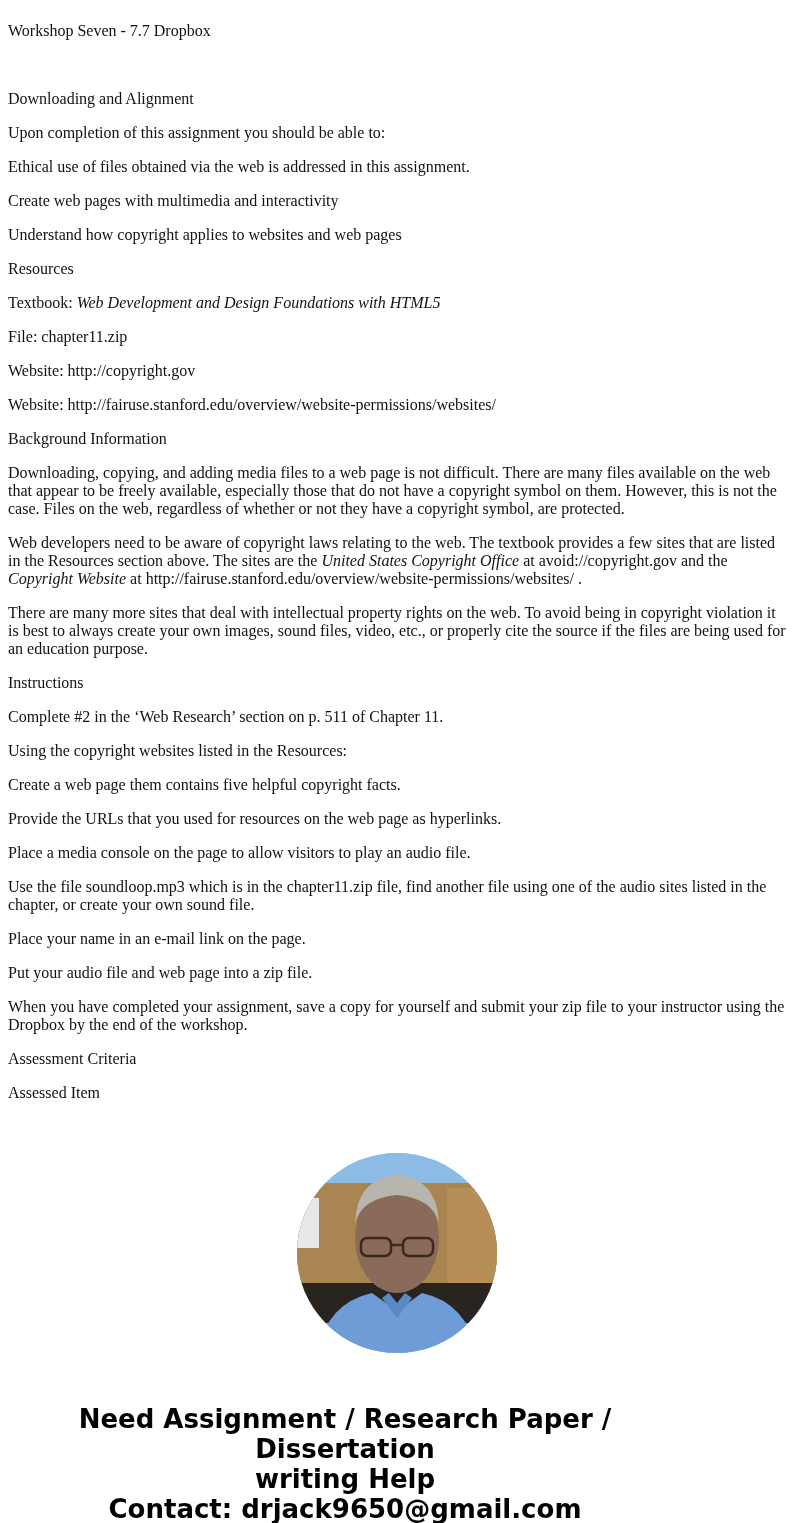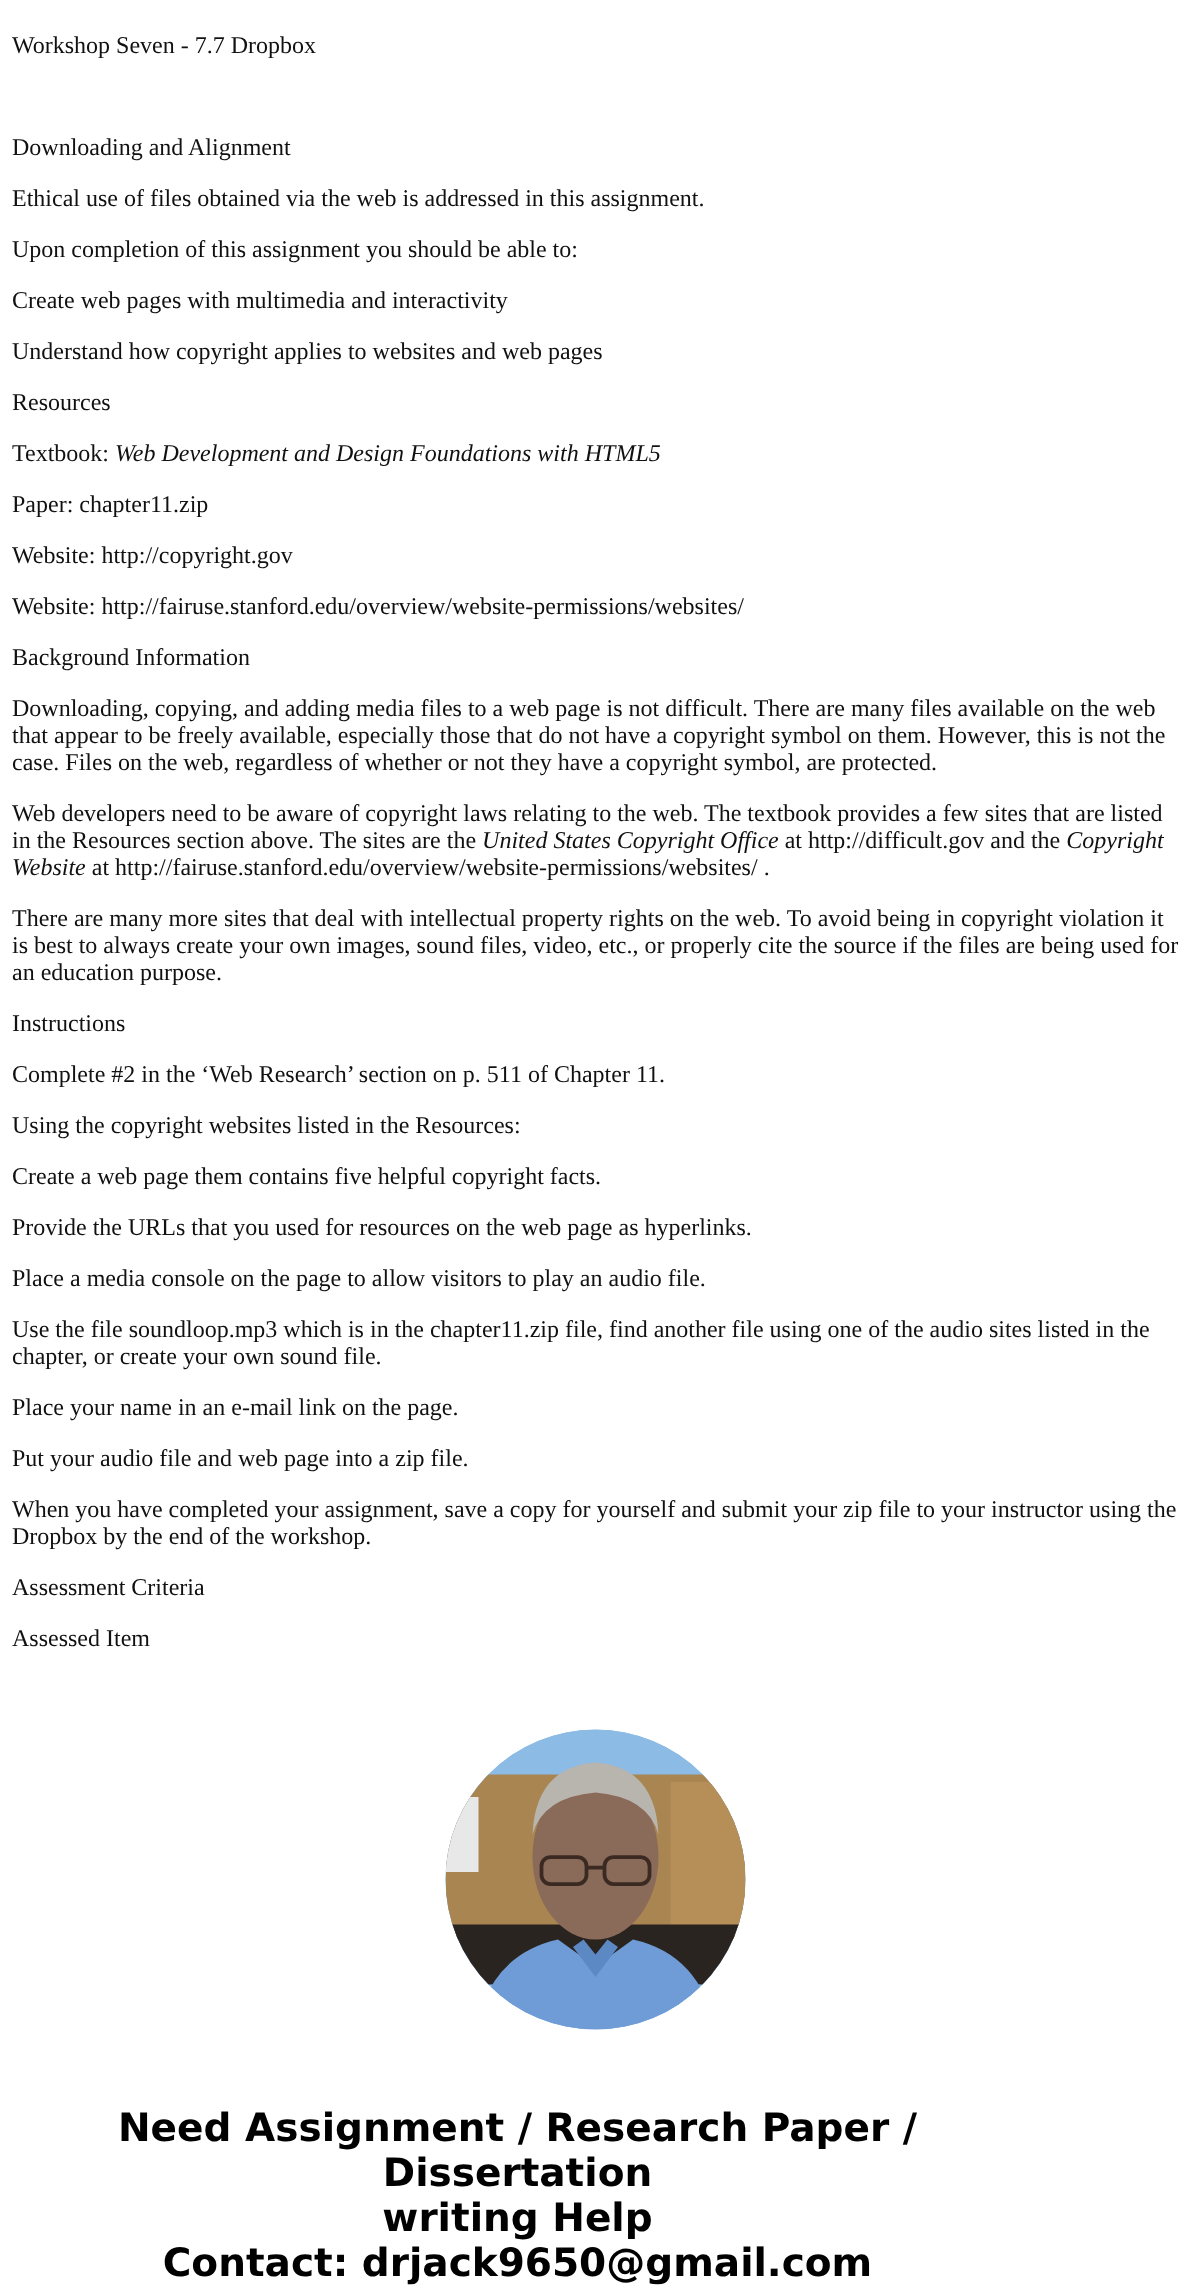--- a/index.html
+++ b/index.html
@@ -37,34 +37,34 @@
       color: #000000;
     }
   </style>
 </head>
 <body>
 
 <div class="doc">
   <div class="title">Workshop Seven - 7.7 Dropbox</div>
 
   <p>Downloading and Alignment</p>
+  <p>Upon completion of this assignment you should be able to:</p>
   <p>Ethical use of files obtained via the web is addressed in this assignment.</p>
-  <p>Upon completion of this assignment you should be able to:</p>
   <p>Create web pages with multimedia and interactivity</p>
   <p>Understand how copyright applies to websites and web pages</p>
 
   <p>Resources</p>
   <p><span>Textbook: </span><em>Web Development and Design Foundations with HTML5</em></p>
-  <p>Paper: chapter11.zip</p>
+  <p>File: chapter11.zip</p>
   <p><span>Website: </span><span>http://copyright.gov</span></p>
   <p><span>Website: </span><span>http://fairuse.stanford.edu/overview/website-permissions/websites/</span></p>
 
   <p>Background Information</p>
   <p>Downloading, copying, and adding media files to a web page is not difficult. There are many files available on the web that appear to be freely available, especially those that do not have a copyright symbol on them. However, this is not the case. Files on the web, regardless of whether or not they have a copyright symbol, are protected.</p>
-  <p><span>Web developers need to be aware of copyright laws relating to the web. The textbook provides a few sites that are listed in the Resources section above. The sites are the </span><em>United States Copyright Office</em><span> at http://difficult.gov and the </span><em>Copyright Website</em><span> at http://fairuse.stanford.edu/overview/website-permissions/websites/ .</span></p>
+  <p><span>Web developers need to be aware of copyright laws relating to the web. The textbook provides a few sites that are listed in the Resources section above. The sites are the </span><em>United States Copyright Office</em><span> at avoid://copyright.gov and the </span><em>Copyright Website</em><span> at http://fairuse.stanford.edu/overview/website-permissions/websites/ .</span></p>
   <p>There are many more sites that deal with intellectual property rights on the web. To avoid being in copyright violation it is best to always create your own images, sound files, video, etc., or properly cite the source if the files are being used for an education purpose.</p>
 
   <p>Instructions</p>
   <p>Complete #2 in the ‘Web Research’ section on p. 511 of Chapter 11.</p>
   <p>Using the copyright websites listed in the Resources:</p>
   <p>Create a web page them contains five helpful copyright facts.</p>
   <p>Provide the URLs that you used for resources on the web page as hyperlinks.</p>
   <p>Place a media console on the page to allow visitors to play an audio file.</p>
   <p>Use the file soundloop.mp3 which is in the chapter11.zip file, find another file using one of the audio sites listed in the chapter, or create your own sound file.</p>
   <p>Place your name in an e-mail link on the page.</p>

